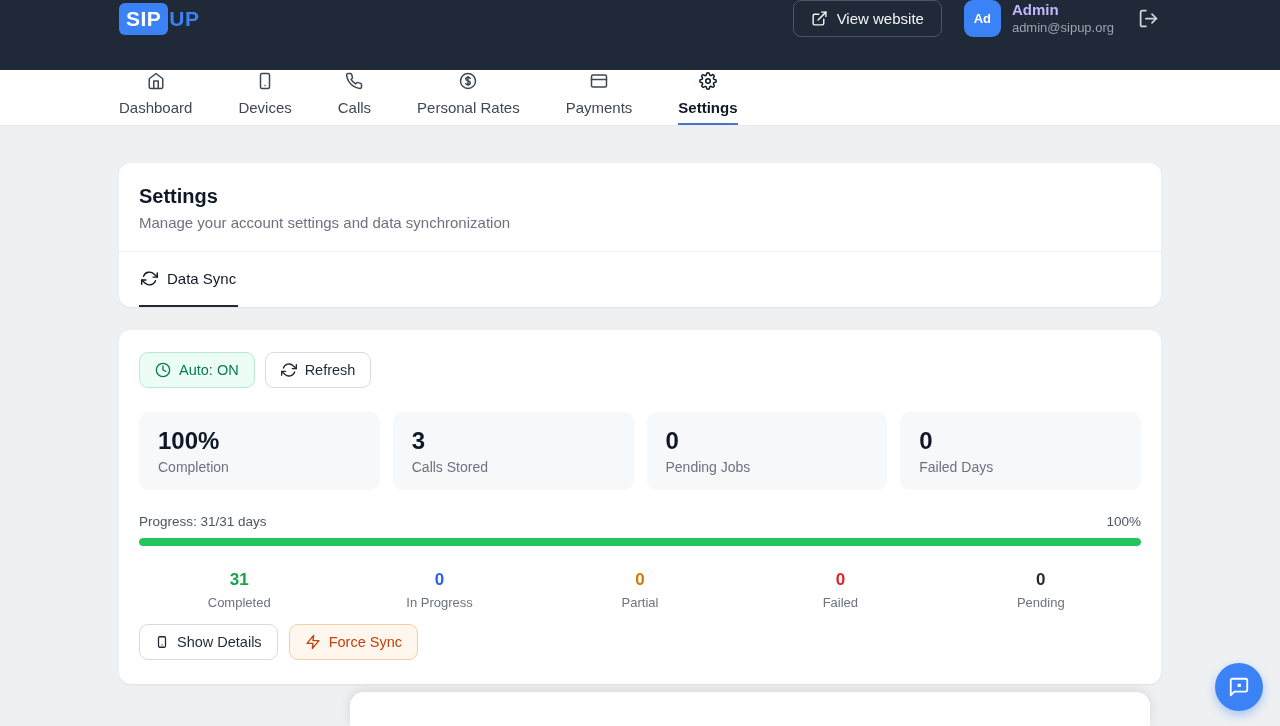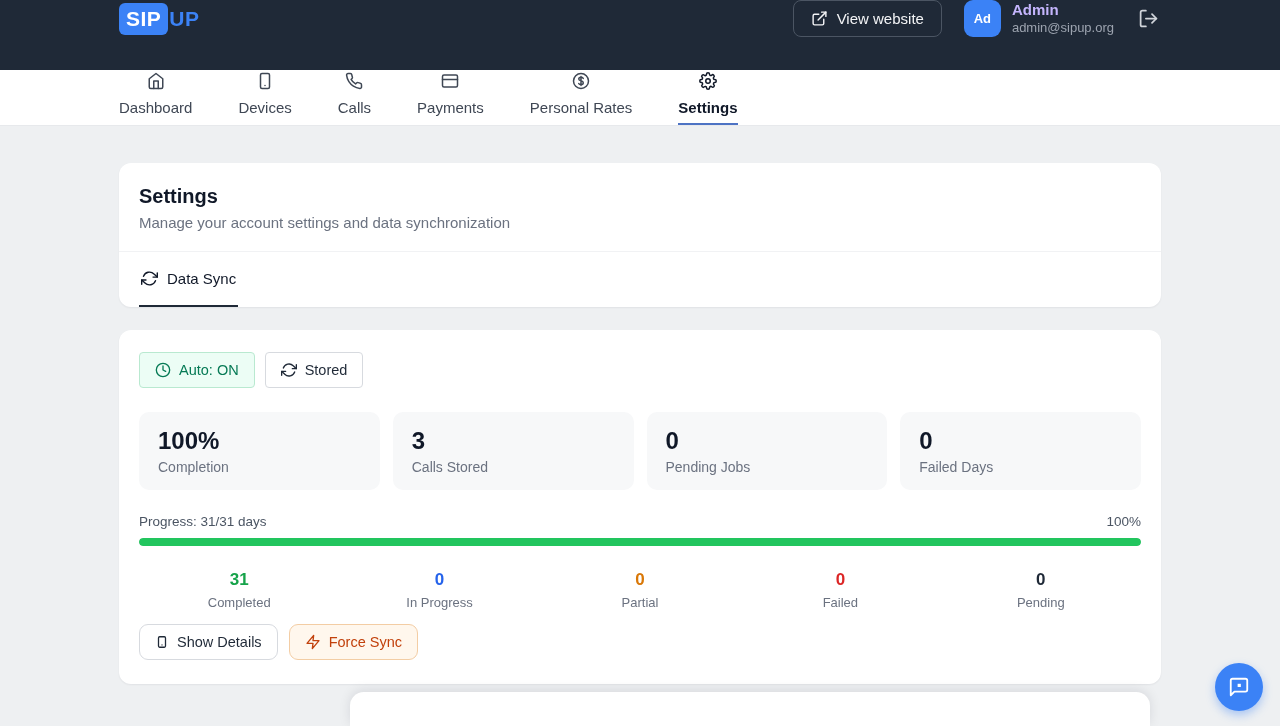--- a/index.html
+++ b/index.html
@@ -45,21 +45,21 @@
   .card-sub { font-size:15px; color:#6b7280; margin-top:6px; }
   .tab-row { border-top:1px solid #f1f2f4; padding:0 20px; height:56px; display:flex; }
   .sync-tab { display:inline-flex; align-items:center; gap:9px; font-size:15px; font-weight:500;
     color:#101828; border-bottom:2.5px solid #1f2937; cursor:pointer; padding:0 2px; }
 
   .card2 { margin-top:23px; padding:22px 20px 24px 20px; }
   .card2-head { display:flex; justify-content:space-between; align-items:flex-start; }
   .card2-title { font-size:19px; font-weight:bold; color:#101828; }
   .card2-sub { font-size:14.5px; color:#6b7280; margin-top:5px; }
   .head-actions { display:flex; gap:10px; }
-  .btn { display:inline-flex; align-items:center; gap:8px; font-size:14.5px; border-radius:4px;
+  .btn { display:inline-flex; align-items:center; gap:8px; font-size:14.5px; border-radius:9px;
     padding:9px 15px; cursor:pointer; font-family:inherit; }
   .btn-auto { background:#ecfdf5; border:1px solid #b9e9d0; color:#067a55; }
   .btn-refresh { background:#fff; border:1px solid #d7dadf; color:#1f2937; }
 
   .stats { display:grid; grid-template-columns:repeat(4,1fr); gap:13px; margin-top:24px; }
   .stat-card { background:#f7f8f9; border-radius:10px; padding:15px 19px; cursor:default; }
   .stat-value { font-size:24px; font-weight:bold; color:#101828; }
   .stat-label { font-size:14px; color:#6b7280; margin-top:4px; }
 
   .progress-head { display:flex; justify-content:space-between; margin-top:24px;
@@ -149,34 +149,34 @@
       <span style="display:flex;">
         <svg width="18" height="18" viewBox="0 0 24 24" fill="none" stroke-width="2" stroke-linecap="round" stroke-linejoin="round">
             <path d="M22 16.92v3a2 2 0 0 1-2.18 2 19.79 19.79 0 0 1-8.63-3.07 19.5 19.5 0 0 1-6-6 19.79 19.79 0 0 1-3.07-8.67A2 2 0 0 1 4.11 2h3a2 2 0 0 1 2 1.72 12.84 12.84 0 0 0 .7 2.81 2 2 0 0 1-.45 2.11L8.09 9.91a16 16 0 0 0 6 6l1.27-1.27a2 2 0 0 1 2.11-.45 12.84 12.84 0 0 0 2.81.7A2 2 0 0 1 22 16.92z"></path>
           </svg>
       </span>
       <span>Calls</span>
     </div>
     <div class="nav-tab">
       <span style="display:flex;">
         <svg width="18" height="18" viewBox="0 0 24 24" fill="none" stroke-width="2" stroke-linecap="round" stroke-linejoin="round">
+            <circle cx="12" cy="12" r="10"></circle>
+            <path d="M12 6v12M15 8.5c-.6-.9-1.7-1.5-3-1.5-1.8 0-3 1-3 2.4s1.1 2 3 2.4c2 .4 3 1.1 3 2.5S13.8 17 12 17c-1.3 0-2.4-.6-3-1.5"></path>
+          </svg>
+      </span>
+      <span>Personal Rates</span>
+    </div>
+    <div class="nav-tab">
+      <span style="display:flex;">
+        <svg width="18" height="18" viewBox="0 0 24 24" fill="none" stroke-width="2" stroke-linecap="round" stroke-linejoin="round">
             <rect x="2" y="4" width="20" height="16" rx="2"></rect>
             <line x1="2" y1="10" x2="22" y2="10"></line>
           </svg>
       </span>
       <span>Payments</span>
-    </div>
-    <div class="nav-tab">
-      <span style="display:flex;">
-        <svg width="18" height="18" viewBox="0 0 24 24" fill="none" stroke-width="2" stroke-linecap="round" stroke-linejoin="round">
-            <circle cx="12" cy="12" r="10"></circle>
-            <path d="M12 6v12M15 8.5c-.6-.9-1.7-1.5-3-1.5-1.8 0-3 1-3 2.4s1.1 2 3 2.4c2 .4 3 1.1 3 2.5S13.8 17 12 17c-1.3 0-2.4-.6-3-1.5"></path>
-          </svg>
-      </span>
-      <span>Personal Rates</span>
     </div>
     <div class="nav-tab active">
       <span style="display:flex;">
         <svg width="18" height="18" viewBox="0 0 24 24" fill="none" stroke-width="2" stroke-linecap="round" stroke-linejoin="round">
             <circle cx="12" cy="12" r="3"></circle>
             <path d="M19.4 15a1.65 1.65 0 0 0 .33 1.82l.06.06a2 2 0 0 1-2.83 2.83l-.06-.06a1.65 1.65 0 0 0-1.82-.33 1.65 1.65 0 0 0-1 1.51V21a2 2 0 0 1-4 0v-.09A1.65 1.65 0 0 0 9 19.4a1.65 1.65 0 0 0-1.82.33l-.06.06a2 2 0 0 1-2.83-2.83l.06-.06a1.65 1.65 0 0 0 .33-1.82 1.65 1.65 0 0 0-1.51-1H3a2 2 0 0 1 0-4h.09A1.65 1.65 0 0 0 4.6 9a1.65 1.65 0 0 0-.33-1.82l-.06-.06a2 2 0 0 1 2.83-2.83l.06.06a1.65 1.65 0 0 0 1.82.33H9a1.65 1.65 0 0 0 1-1.51V3a2 2 0 0 1 4 0v.09a1.65 1.65 0 0 0 1 1.51 1.65 1.65 0 0 0 1.82-.33l.06-.06a2 2 0 0 1 2.83 2.83l-.06.06a1.65 1.65 0 0 0-.33 1.82V9a1.65 1.65 0 0 0 1.51 1H21a2 2 0 0 1 0 4h-.09a1.65 1.65 0 0 0-1.51 1z"></path>
           </svg>
       </span>
       <span>Settings</span>
     </div>
@@ -218,21 +218,21 @@
             <span>Auto: ON</span>
           </button>
           <button class="btn btn-refresh">
             <span style="display:flex;">
               <svg width="16" height="16" viewBox="0 0 24 24" fill="none" stroke="#1f2937" stroke-width="2" stroke-linecap="round" stroke-linejoin="round">
                   <polyline points="23 4 23 10 17 10"></polyline>
                   <polyline points="1 20 1 14 7 14"></polyline>
                   <path d="M3.51 9a9 9 0 0 1 14.85-3.36L23 10M1 14l4.64 4.36A9 9 0 0 0 20.49 15"></path>
                 </svg>
             </span>
-            <span>Stored</span>
+            <span>Refresh</span>
           </button>
         </div>
       </div>
 
       <div class="stats">
         <div class="stat-card">
           <div class="stat-value">100%</div>
           <div class="stat-label">Completion</div>
         </div>
         <div class="stat-card">

